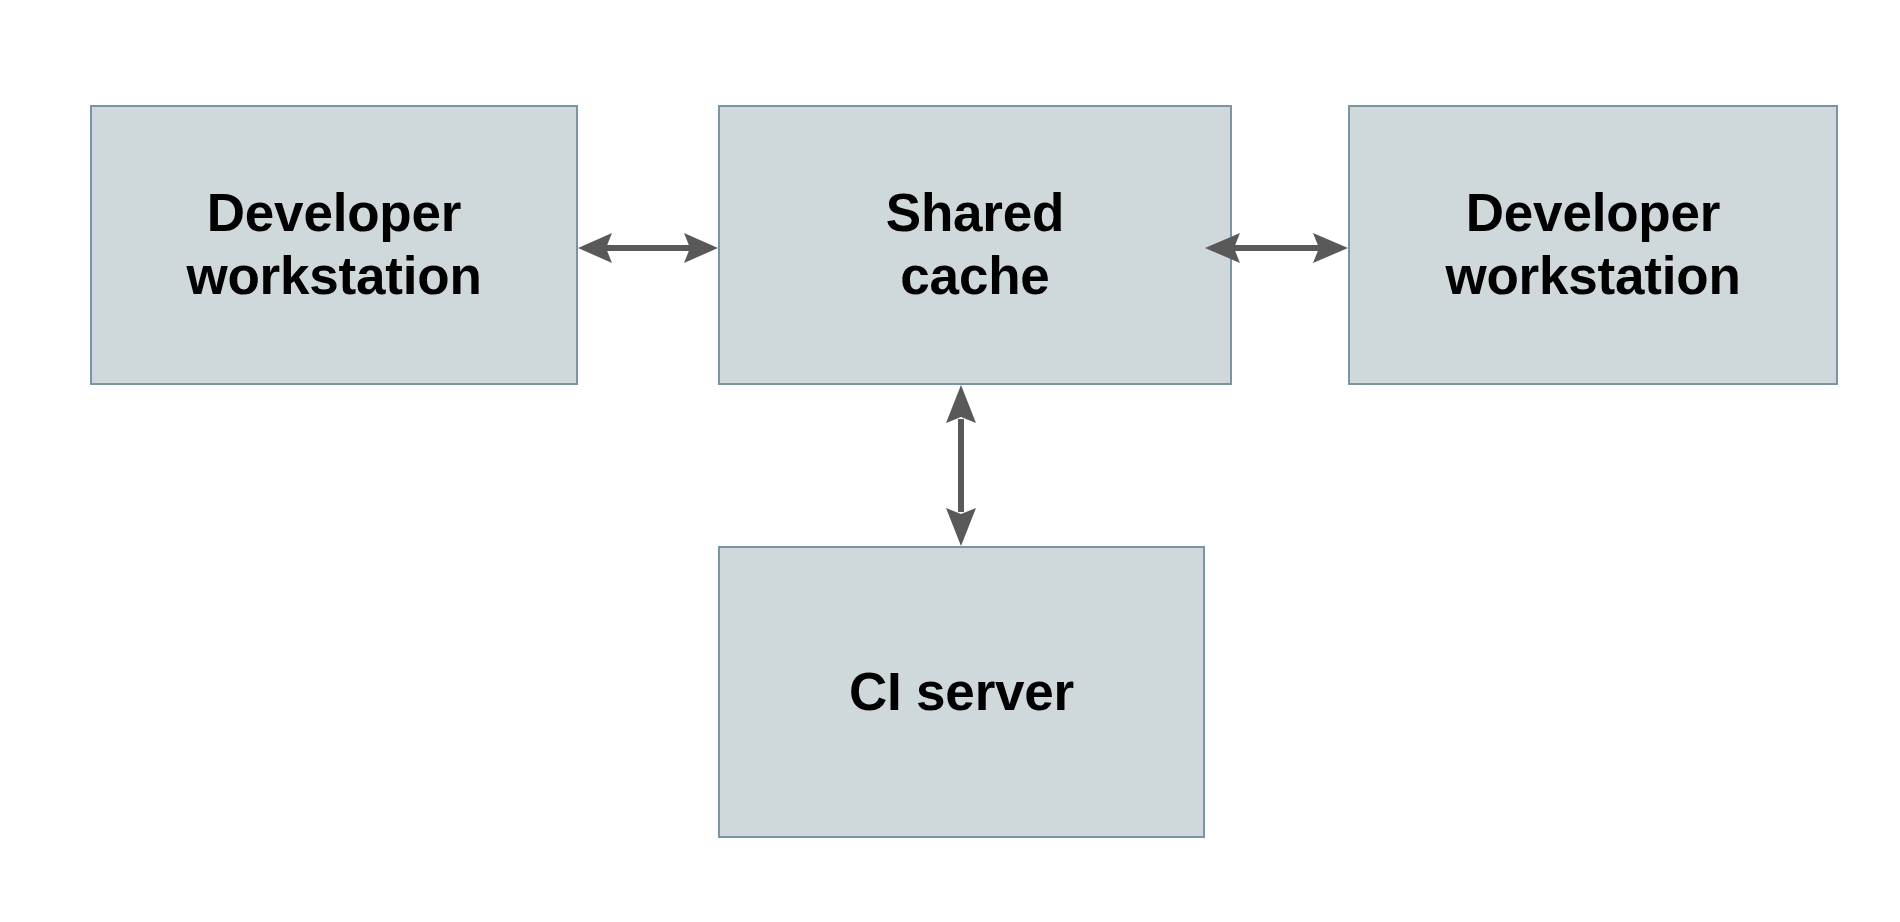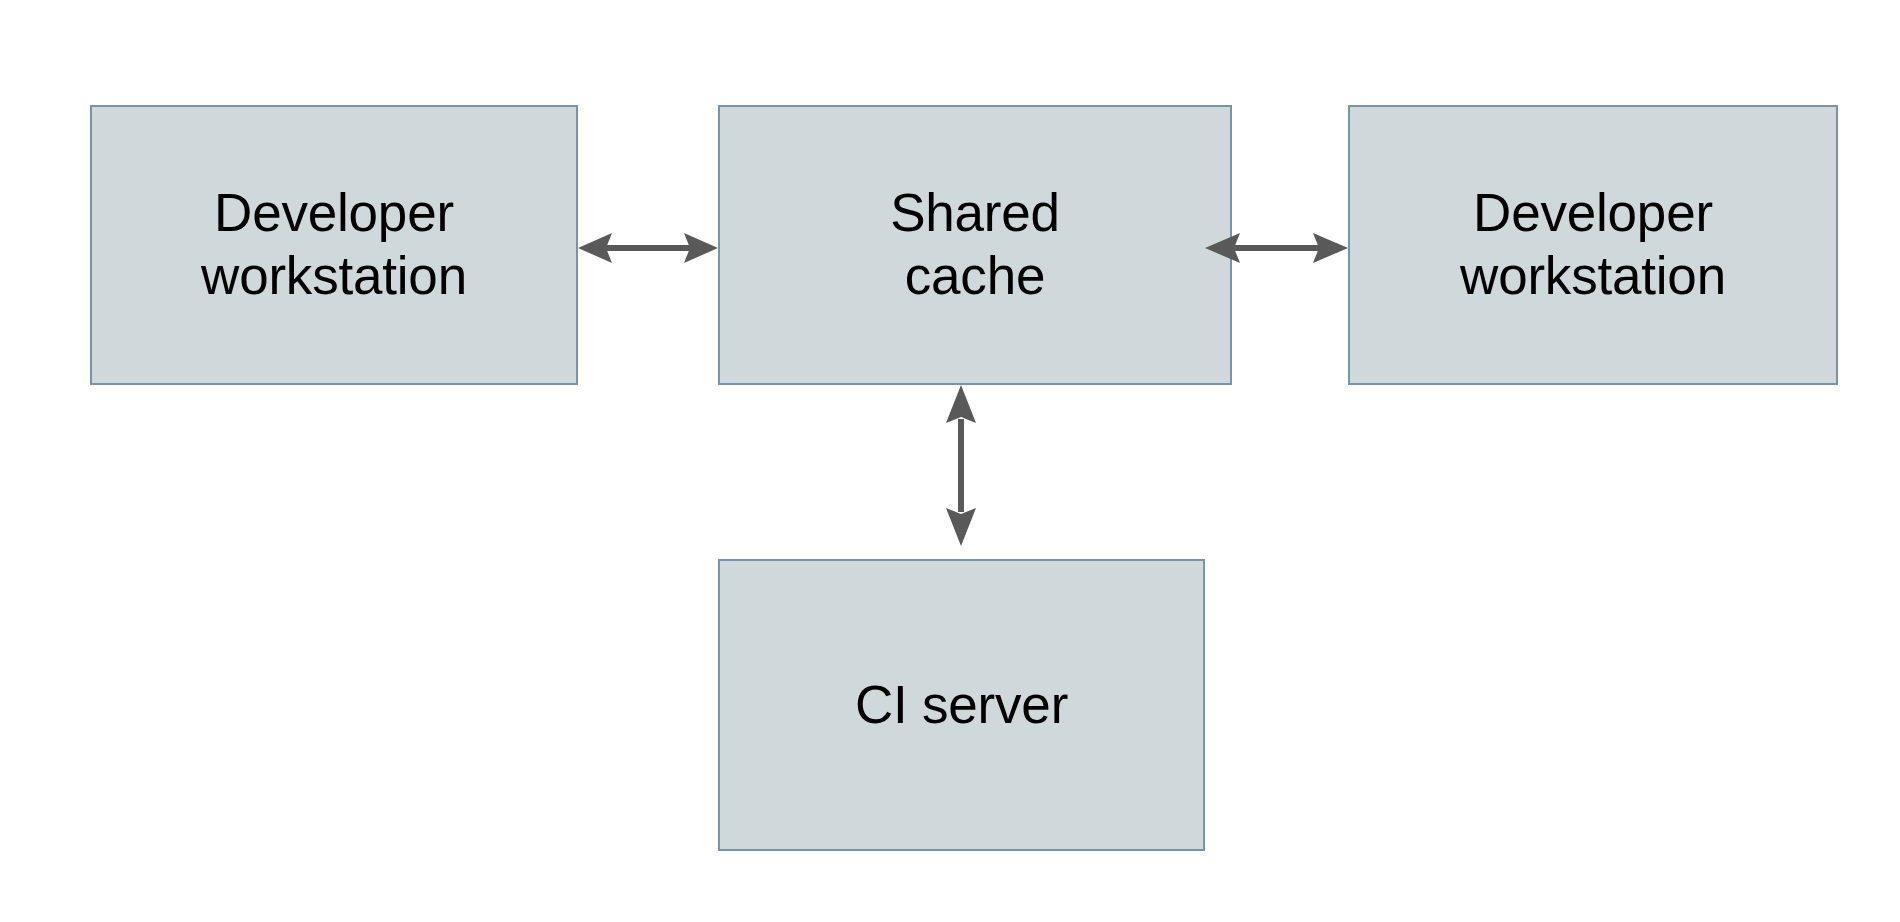--- a/index.html
+++ b/index.html
@@ -27,37 +27,37 @@
     align-items: center;
     justify-content: center;
     text-align: center;
   }
   .node-label {
     font-family: "Liberation Sans", sans-serif;
     font-size: 53px;
     line-height: 1.18;
     color: #000000;
     letter-spacing: -0.2px;
-    font-weight: 400;
+    font-weight: 700;
     white-space: pre-line;
     padding: 0 8px;
   }
   .edge {
     position: absolute;
     pointer-events: none;
   }
   .edge svg {
     display: block;
     overflow: visible;
   }
   
   #node-dev-left   { left: 90px;   top: 105px; width: 488px; height: 280px; }
   #node-cache      { left: 718px;  top: 105px; width: 514px; height: 280px; }
   #node-dev-right  { left: 1348px; top: 105px; width: 490px; height: 280px; }
-  #node-ci         { left: 718px;  top: 559px; width: 487px; height: 292px; }
+  #node-ci         { left: 718px;  top: 546px; width: 487px; height: 292px; }
   
   #edge-left   { left: 578px; top: 222px; width: 140px; height: 52px; }
   #edge-right  { left: 1205px; top: 222px; width: 143px; height: 52px; }
   #edge-bottom { left: 935px; top: 385px; width: 52px; height: 161px; }
 </style>
 </head>
 <body>
 
 <div id="canvas">
 

